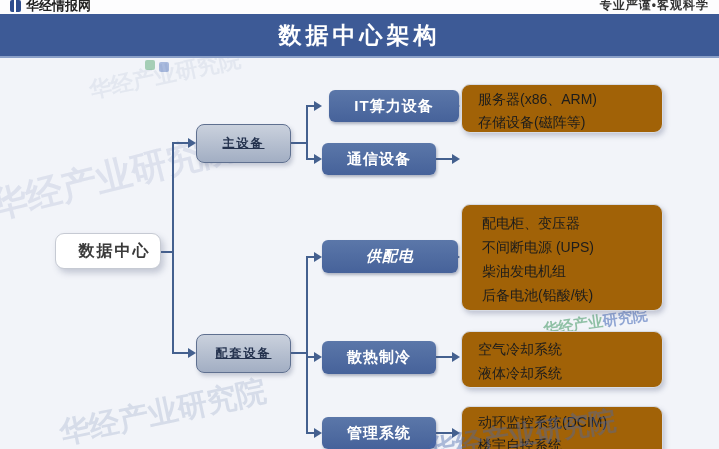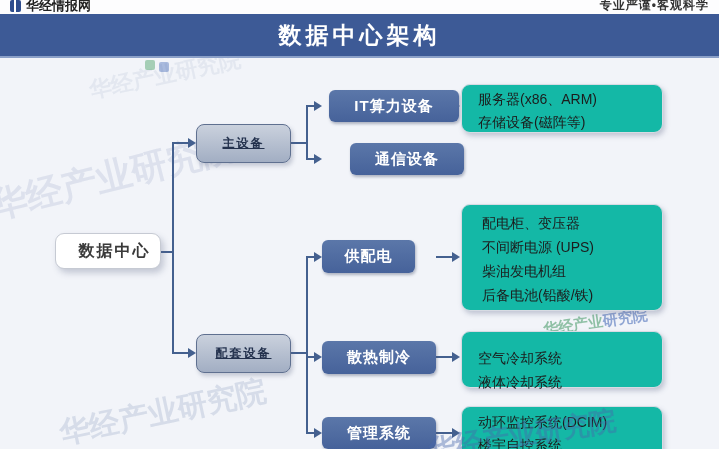--- a/index.html
+++ b/index.html
@@ -20,21 +20,21 @@
   .banner-title{color:#ffffff;font-size:23px;font-weight:bold;letter-spacing:4px;}
   
   .node{position:absolute;display:flex;align-items:center;justify-content:center;z-index:2;box-sizing:border-box;}
   .root-node{background:#ffffff;border:1px solid #c6cad3;border-radius:9px;
     box-shadow:3px 4px 6px rgba(90,100,130,.30);color:#3a3a3a;font-size:16px;font-weight:bold;letter-spacing:2px;padding-left:13px;}
   .grey-node{background:linear-gradient(#cad1dd,#a2aec3);border:1px solid #5f7090;border-radius:8px;
     box-shadow:2px 3px 4px rgba(90,100,130,.30);color:#23314d;font-size:12px;font-weight:bold;letter-spacing:2px;text-decoration:underline;}
   .blue-node{background:linear-gradient(#5b77a9,#46629a);border-radius:6px;
     box-shadow:1px 2px 3px rgba(70,80,110,.40);color:#ffffff;font-size:15px;font-weight:bold;letter-spacing:1px;}
   .detail-box{position:absolute;left:461px;width:202px;z-index:2;box-sizing:border-box;
-    background:#14b8a6;border:1px solid #d7dbe3;border-radius:9px;
+    background:#a16207;border:1px solid #d7dbe3;border-radius:9px;
     box-shadow:2px 3px 5px rgba(100,110,140,.35);
     color:#1c1c1c;font-size:14px;padding-left:16px;}
   .detail-line{display:block;}
   
   .hline,.vline{position:absolute;background:#44608f;z-index:1;}
   .hline{height:2px;}
   .vline{width:2px;}
   .arrow-r{position:absolute;width:0;height:0;z-index:1;
     border-top:5px solid transparent;border-bottom:5px solid transparent;border-left:8px solid #44608f;}
   
@@ -74,36 +74,36 @@
   <div class="banner">
     <div class="banner-title">数据中心架构</div>
   </div>
 
   <div class="node root-node" style="left:55px;top:233px;width:106px;height:36px;">数据中心</div>
 
   <div class="node grey-node" style="left:196px;top:124px;width:95px;height:39px;">主设备</div>
   <div class="node grey-node" style="left:196px;top:334px;width:95px;height:39px;">配套设备</div>
 
   <div class="node blue-node" style="left:322px;top:90px;width:130px;height:32px;margin-left:7px;">IT算力设备</div>
-  <div class="node blue-node" style="left:322px;top:143px;width:114px;height:32px;margin-left:28px;">通信设备</div>
-  <div class="node blue-node" style="left:322px;top:240px;width:93px;height:33px;">供配电</div>
+  <div class="node blue-node" style="left:322px;top:143px;width:114px;height:32px;">通信设备</div>
+  <div class="node blue-node" style="left:322px;top:240px;width:136px;height:33px;font-style:italic;">供配电</div>
   <div class="node blue-node" style="left:322px;top:341px;width:114px;height:33px;">散热制冷</div>
   <div class="node blue-node" style="left:322px;top:417px;width:114px;height:32px;">管理系统</div>
 
   <div class="detail-box" style="top:84px;height:49px;padding-top:3px;line-height:23px;">
     <span class="detail-line">服务器(x86、ARM)</span>
     <span class="detail-line">存储设备(磁阵等)</span>
   </div>
   <div class="detail-box" style="top:204px;height:107px;padding-top:6px;line-height:24px;padding-left:20px;">
     <span class="detail-line">配电柜、变压器</span>
     <span class="detail-line">不间断电源 (UPS)</span>
     <span class="detail-line">柴油发电机组</span>
     <span class="detail-line">后备电池(铅酸/铁)</span>
   </div>
-  <div class="detail-box" style="top:331px;height:57px;padding-top:14px;line-height:24px;">
+  <div class="detail-box" style="top:331px;height:57px;padding-top:5px;line-height:24px;">
     <span class="detail-line">空气冷却系统</span>
     <span class="detail-line">液体冷却系统</span>
   </div>
   <div class="detail-box" style="top:406px;height:52px;padding-top:4px;line-height:23px;">
     <span class="detail-line">动环监控系统(DCIM)</span>
     <span class="detail-line">楼宇自控系统</span>
   </div>
 
   <div class="hline" style="left:160px;top:251px;width:13px;"></div>
   <div class="vline" style="left:172px;top:142px;height:212px;"></div>

